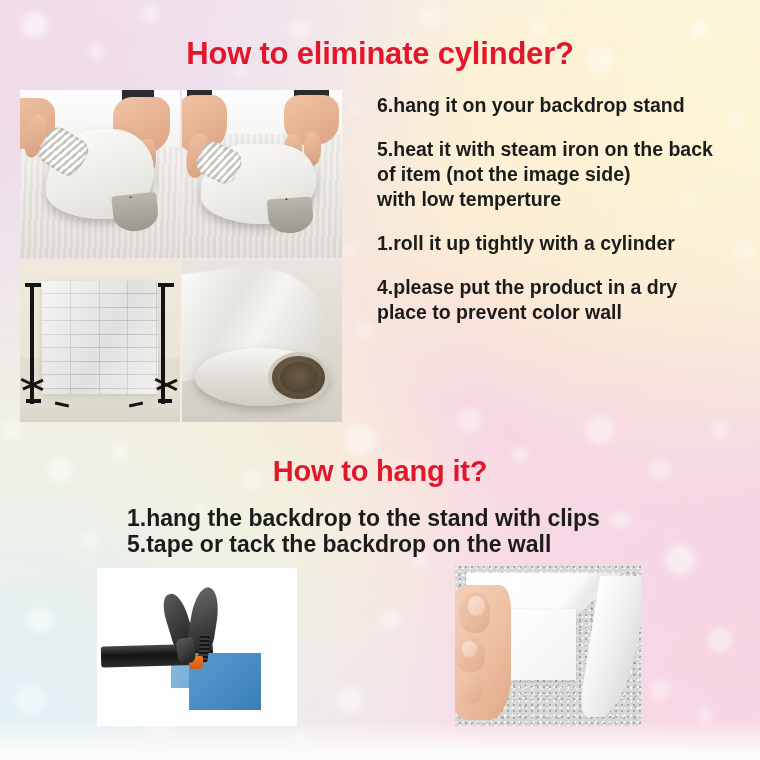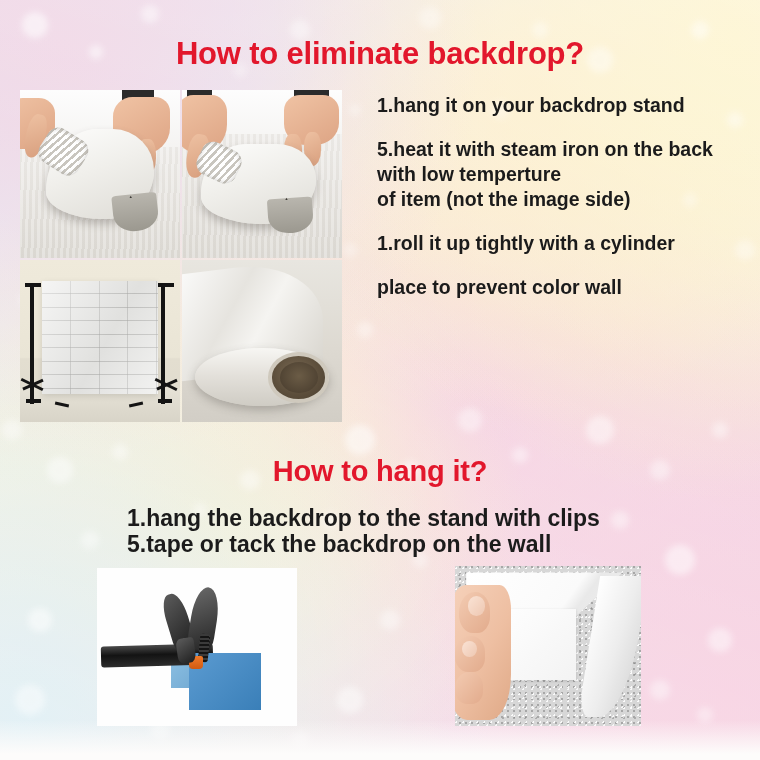--- a/index.html
+++ b/index.html
@@ -243,21 +243,21 @@
       <div class="bokeh" style="left: 491px; top: 101px; width: 18px; height: 18px; opacity: 0.3;"></div>
       <div class="bokeh" style="left: 735px; top: 240px; width: 20px; height: 20px; opacity: 0.35;"></div>
       <div class="bokeh" style="left: 683px; top: 193px; width: 14px; height: 14px; opacity: 0.3;"></div>
       <div class="bokeh" style="left: 349px; top: 104px; width: 12px; height: 12px; opacity: 0.3;"></div>
       <div class="bokeh" style="left: 357px; top: 322px; width: 16px; height: 16px; opacity: 0.35;"></div>
       <div class="bokeh" style="left: 343px; top: 243px; width: 14px; height: 14px; opacity: 0.3;"></div>
       <div class="bokeh" style="left: 54px; top: 104px; width: 12px; height: 12px; opacity: 0.3;"></div>
     </div>
   <div class="bg-bottom-fade"></div>
 
-  <div class="title" id="title-creases">How to eliminate backdrop?</div>
+  <div class="title" id="title-creases">How to eliminate cylinder?</div>
 
   <div class="photo" style="left:20px; top:90px; width:160px; height:168px;">
     <div class="iron-scene">
       <div class="iron-fabric"></div>
       <div class="cuff" style="left:64%; top:-2%; width:20%; height:11%;"></div>
       <div class="hand" style="left:58%; top:4%; width:36%; height:34%; border-radius:34% 26% 46% 40%;"></div>
       <div class="finger" style="left:62%; top:30%; width:11%; height:24%;"></div>
       <div class="finger" style="left:74%; top:29%; width:11%; height:22%;"></div>
       <div class="hand" style="left:-12%; top:5%; width:34%; height:30%; border-radius:40% 30% 44% 38%;"></div>
       <div class="finger" style="left:4%; top:14%; width:12%; height:26%; transform:rotate(14deg);"></div>
@@ -308,30 +308,31 @@
     <div class="roll-scene">
       <div class="roll-sheet"></div>
       <div class="roll-tube"></div>
       <div class="roll-end">
           <div class="roll-end-inner"></div>
         </div>
     </div>
   </div>
 
   <div class="steps" id="steps-creases">
-    <div class="step"><span>1.hang it on your backdrop stand</span></div>
+    <div class="step"><span>6.hang it on your backdrop stand</span></div>
     <div class="step">
       <div>5.heat it with steam iron on the back</div>
+      <div>of item (not the image side)</div>
       <div>with low temperture</div>
-      <div>of item (not the image side)</div>
     </div>
     <div class="step">
       <div>1.roll it up tightly with a cylinder</div>
     </div>
     <div class="step">
+      <div>4.please put the product in a dry</div>
       <div>place to prevent color wall</div>
     </div>
   </div>
 
   <div class="title" id="title-hang">How to hang it?</div>
 
   <div class="steps" id="steps-hang">
     <div>1.hang the backdrop to the stand with clips</div>
     <div>5.tape or tack the backdrop on the wall</div>
   </div>

